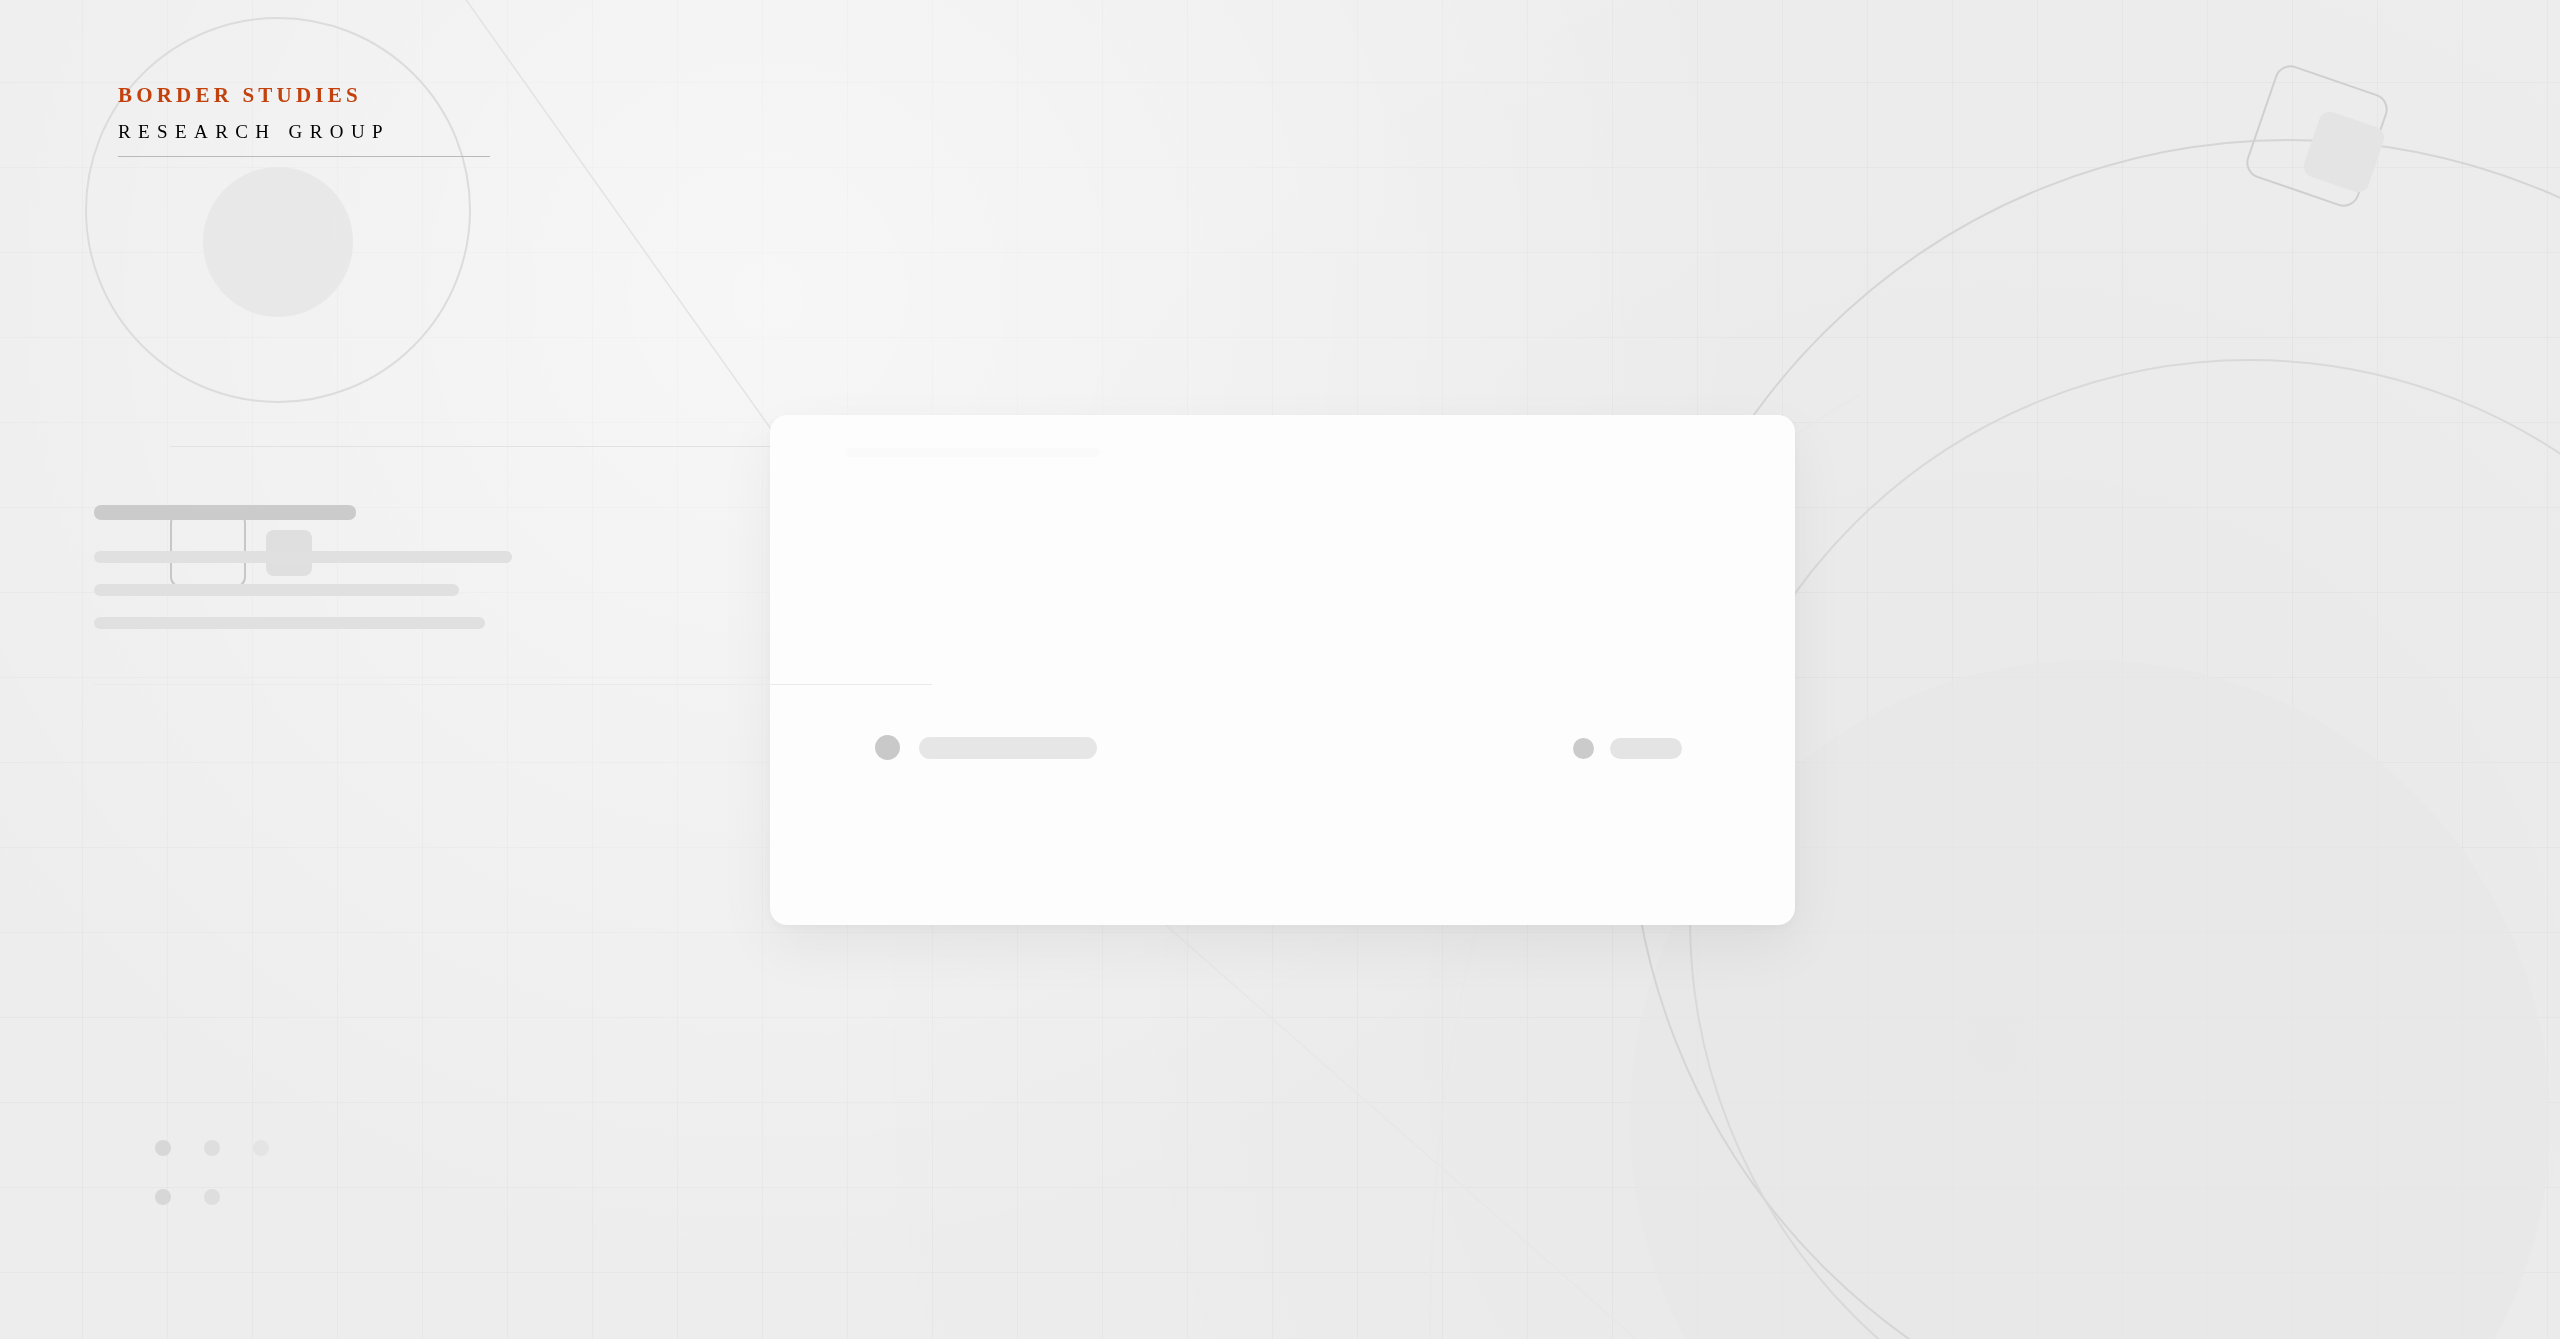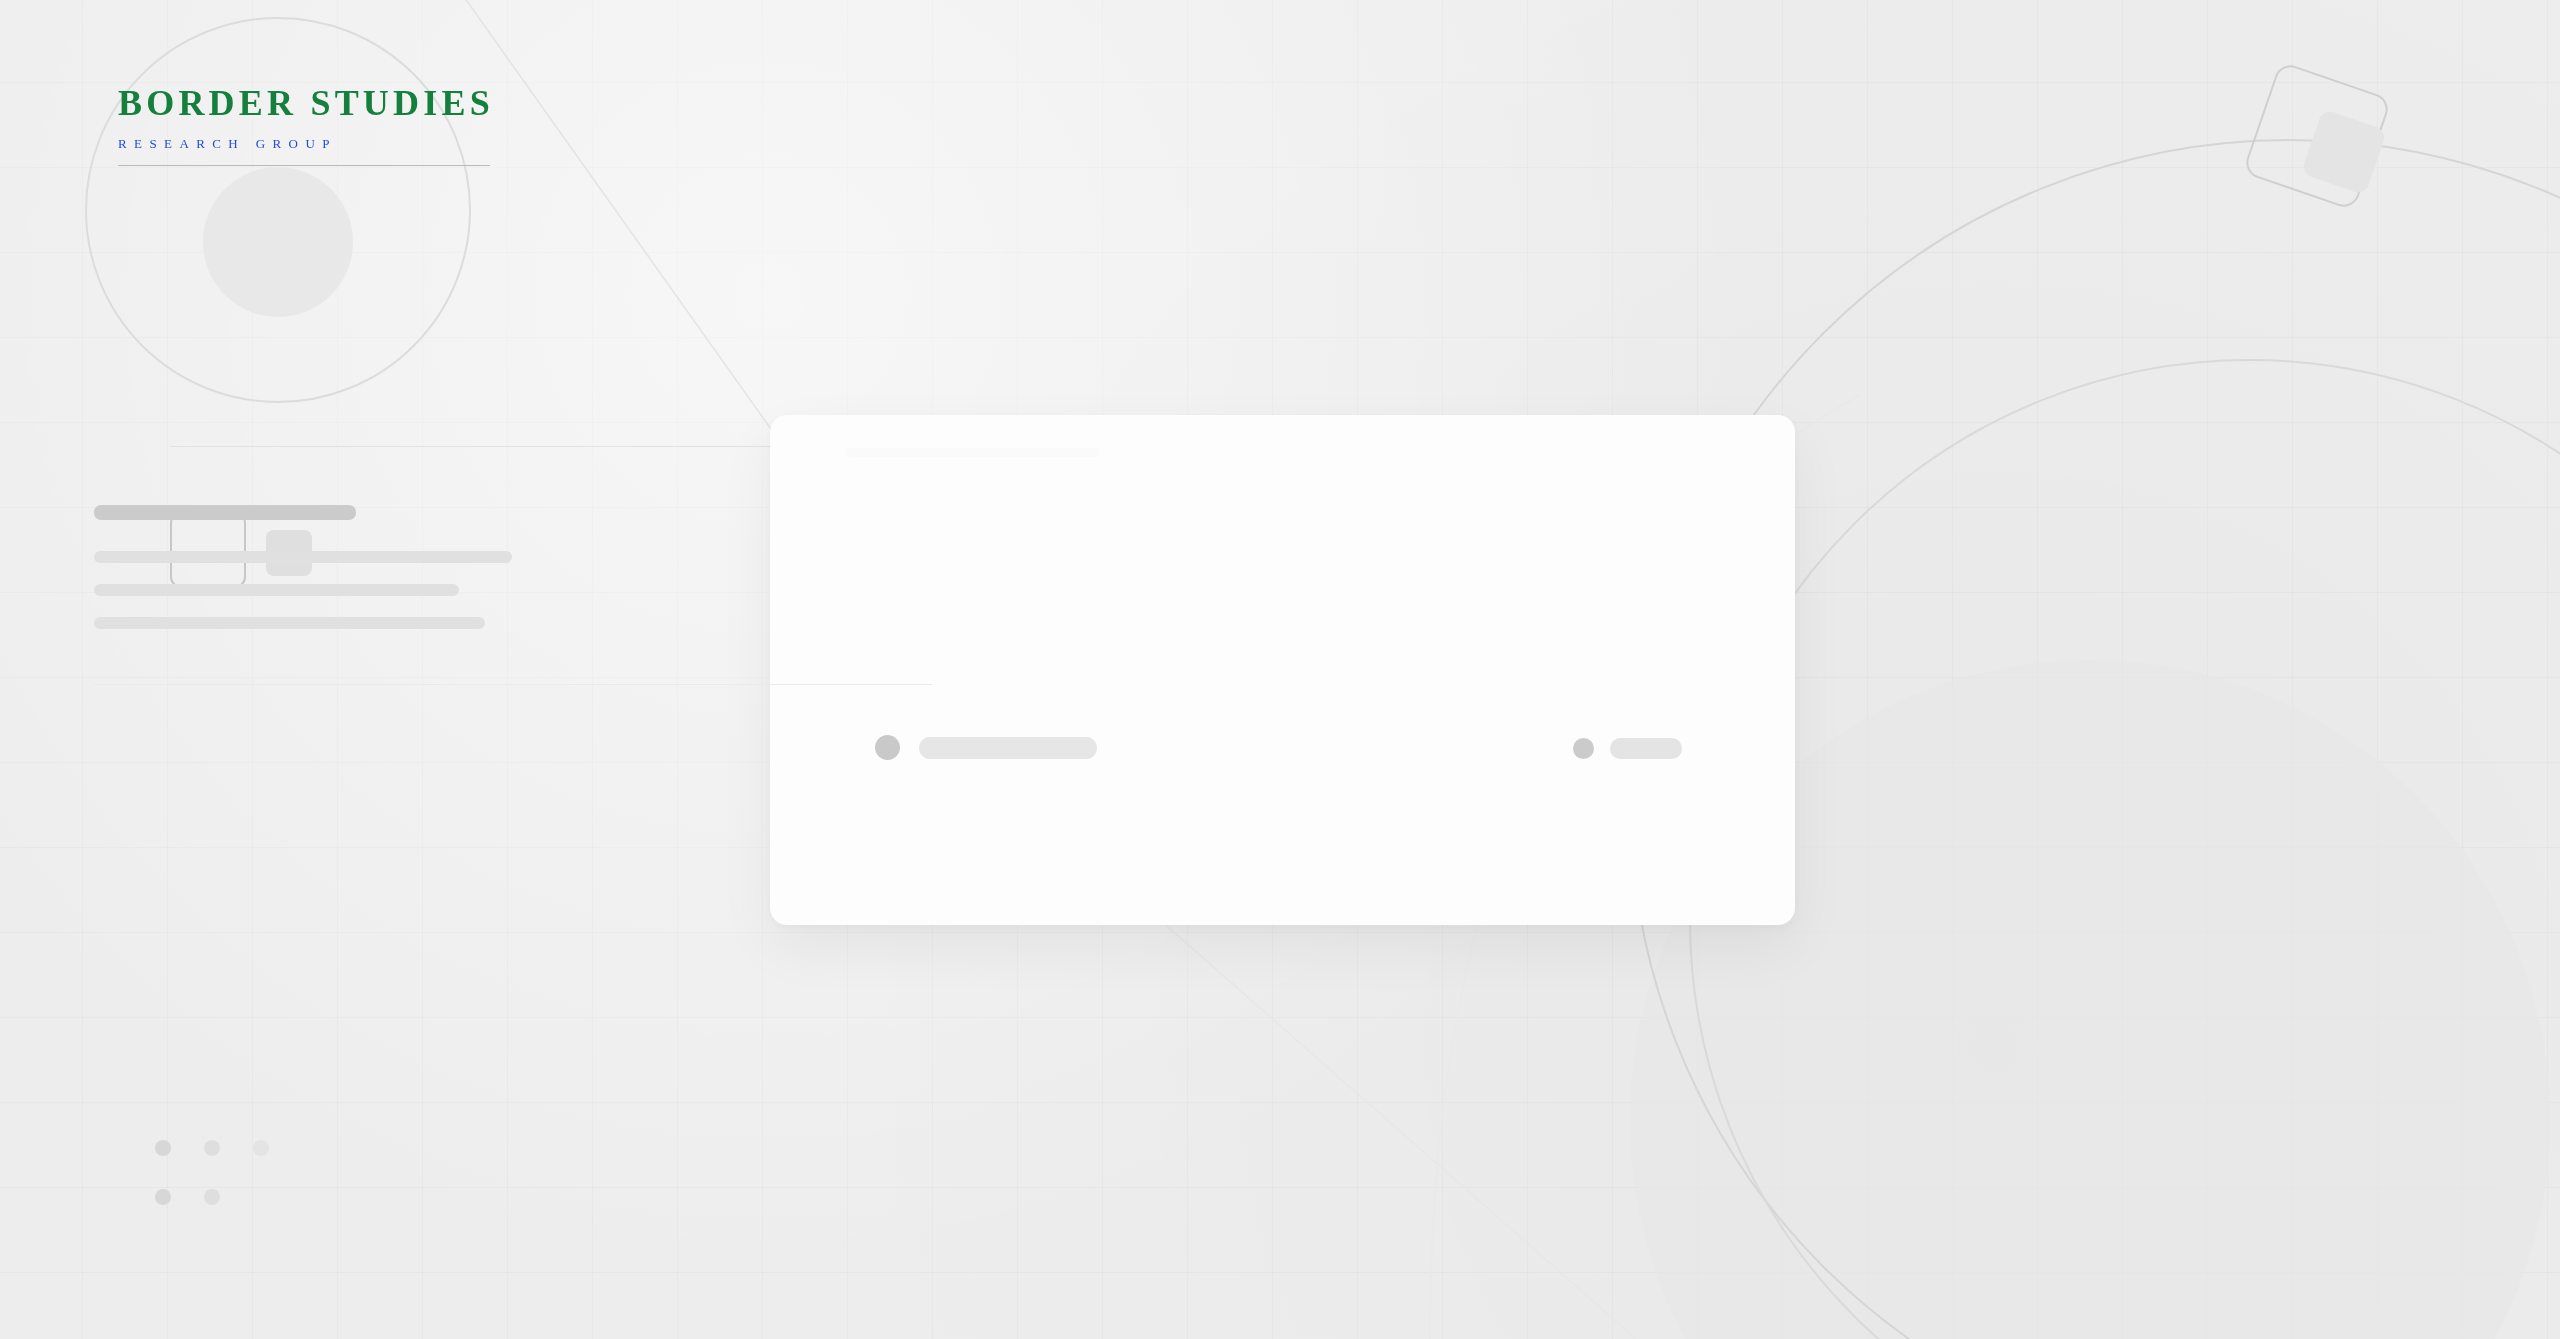--- a/index.html
+++ b/index.html
@@ -24,27 +24,27 @@
     background:
       radial-gradient(circle at 30% 22%, rgba(255,255,255,0.55), rgba(255,255,255,0) 48%),
       radial-gradient(circle at 78% 78%, rgba(0,0,0,0.018), rgba(0,0,0,0) 55%);
   }
   .deco-svg{ position:absolute; inset:0; width:2560px; height:1339px; }
 
   
   .logo{ position:absolute; left:118px; top:85px; }
   .logo-main{
     font-family:"Liberation Serif", serif;
-    font-weight:700; font-size:36px; letter-spacing:4.2px;
-    color:#15803d; white-space:nowrap; line-height:1;
+    font-weight:700; font-size:21px; letter-spacing:4.2px;
+    color:#c2410c; white-space:nowrap; line-height:1;
   }
   .logo-sub{
     font-family:"Liberation Serif", serif;
-    font-weight:400; font-size:13px; letter-spacing:7.4px;
-    color:#1d4ed8; white-space:nowrap; line-height:1;
+    font-weight:400; font-size:19px; letter-spacing:7.4px;
+    color:#000000; white-space:nowrap; line-height:1;
     margin-top:16px;
   }
   .logo-rule{
     width:372px; height:1px; background:#b9b9b9;
     margin-top:15px;
   }
 
   
   .sq-outline{
     position:absolute; left:170px; top:512px;

